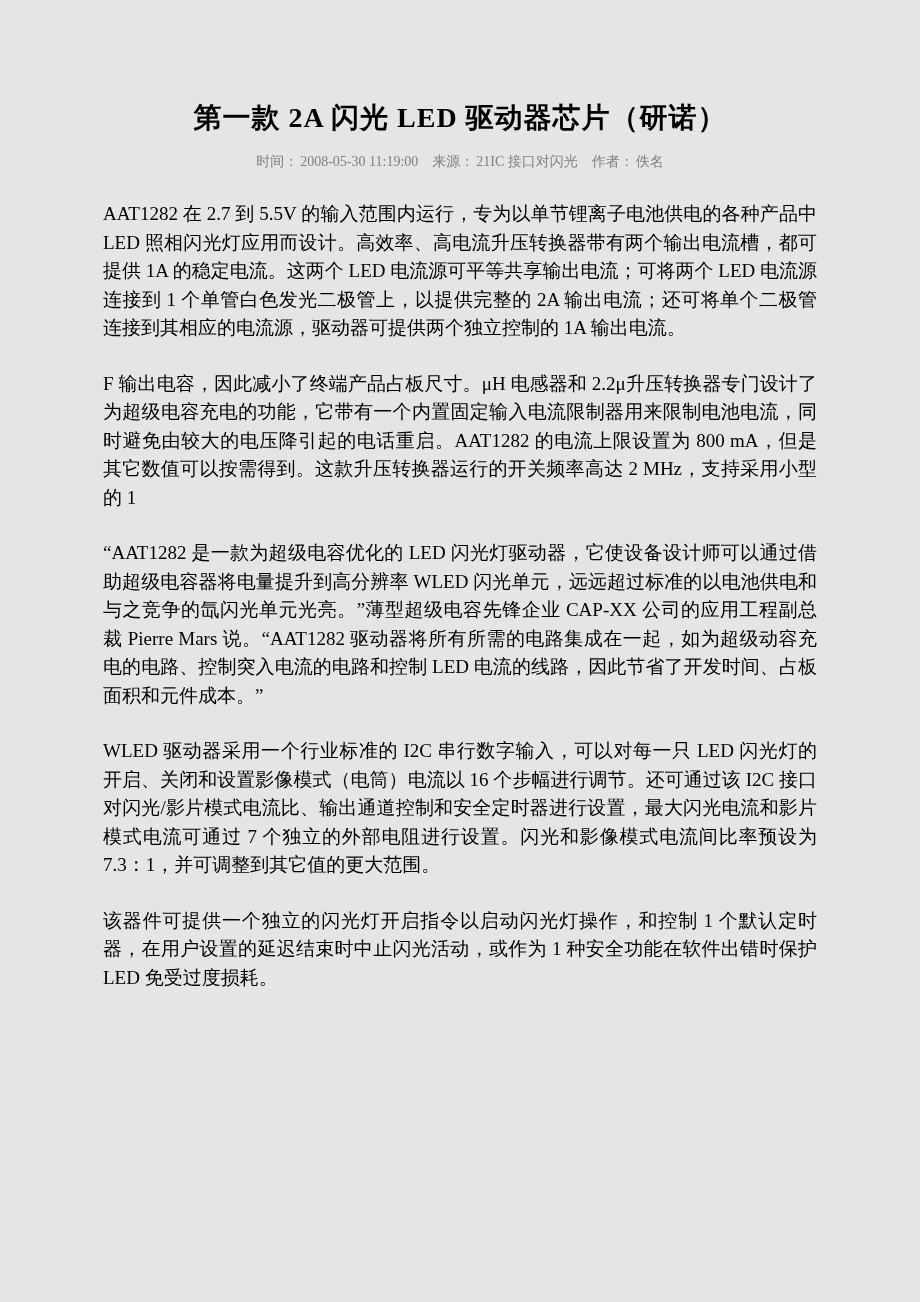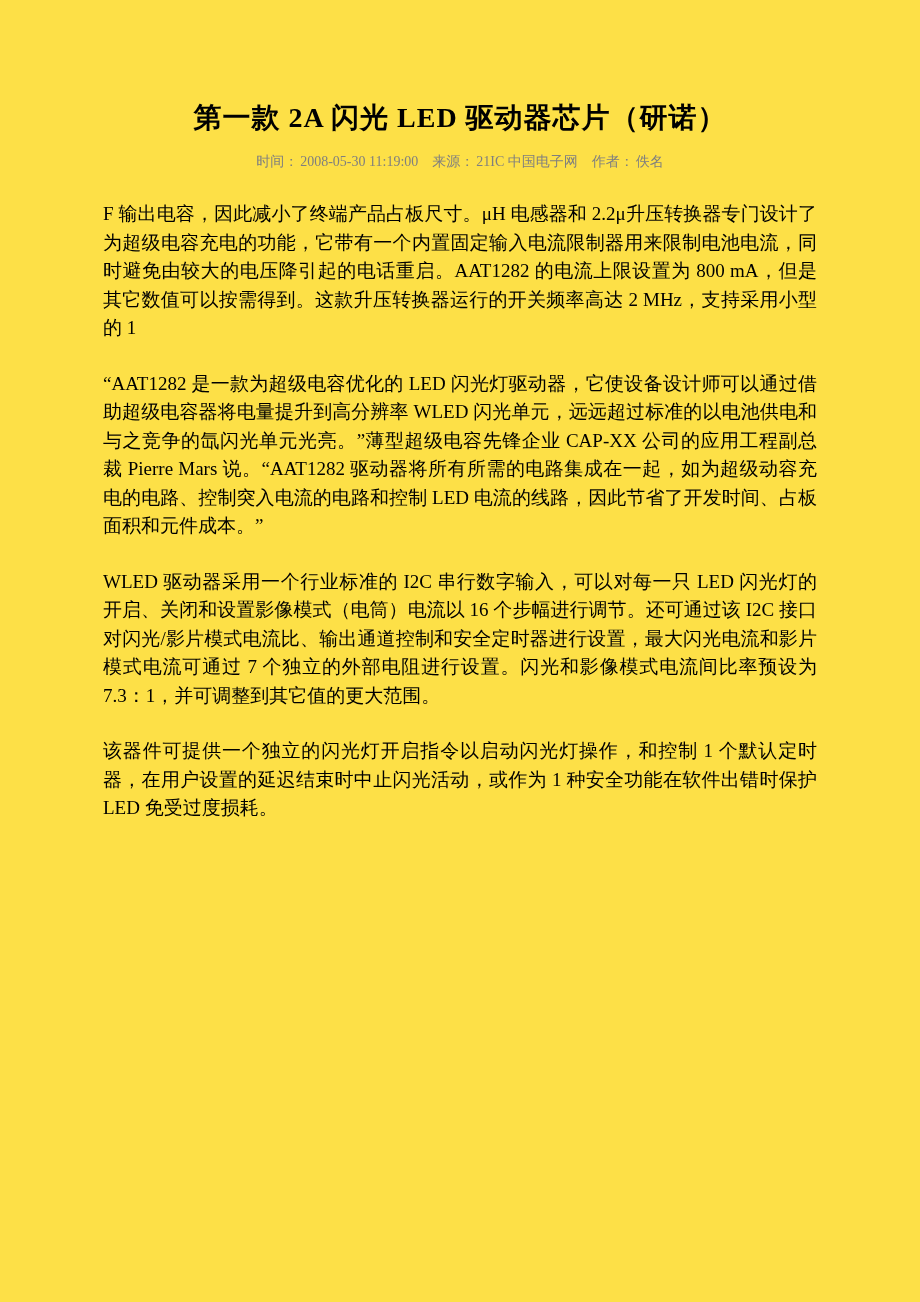--- a/index.html
+++ b/index.html
@@ -6,21 +6,21 @@
     margin: 0;
     padding: 0;
     background: #ffffff;
   }
   .page {
     position: relative;
     width: 920px;
     height: 1302px;
     box-sizing: border-box;
     padding: 98px 103px 0 103px;
-    background: #fde047;
+    background: #e5e5e5;
     color: #000000;
     font-family: "Liberation Serif", "DejaVu Serif", serif;
     overflow: hidden;
   }
   .title {
     margin: 0 0 13px 0;
     font-size: 28px;
     line-height: 40px;
     font-weight: bold;
     text-align: center;
@@ -54,23 +54,24 @@
   }
 </style>
 </head>
 <body>
 
 <div class="page">
 
   <h1 class="title">第一款 2A 闪光 LED 驱动器芯片（研诺）</h1>
 
   <div class="meta">
-    <span class="group"><span class="label">时间：</span><span>2008-05-30 11:19:00</span></span><span class="group"><span class="label">来源：</span><span>21IC 中国电子网</span></span><span class="group"><span class="label">作者：</span><span>佚名</span></span>
+    <span class="group"><span class="label">时间：</span><span>2008-05-30 11:19:00</span></span><span class="group"><span class="label">来源：</span><span>21IC 接口对闪光</span></span><span class="group"><span class="label">作者：</span><span>佚名</span></span>
   </div>
 
   <div class="content">
+    <p>AAT1282 在 2.7 到 5.5V 的输入范围内运行，专为以单节锂离子电池供电的各种产品中 LED 照相闪光灯应用而设计。高效率、高电流升压转换器带有两个输出电流槽，都可提供 1A 的稳定电流。这两个 LED 电流源可平等共享输出电流；可将两个 LED 电流源连接到 1 个单管白色发光二极管上，以提供完整的 2A 输出电流；还可将单个二极管连接到其相应的电流源，驱动器可提供两个独立控制的 1A 输出电流。</p>
     <p>F 输出电容，因此减小了终端产品占板尺寸。μH 电感器和 2.2μ升压转换器专门设计了为超级电容充电的功能，它带有一个内置固定输入电流限制器用来限制电池电流，同时避免由较大的电压降引起的电话重启。AAT1282 的电流上限设置为 800 mA，但是其它数值可以按需得到。这款升压转换器运行的开关频率高达 2 MHz，支持采用小型的 1</p>
     <p>“AAT1282 是一款为超级电容优化的 LED 闪光灯驱动器，它使设备设计师可以通过借助超级电容器将电量提升到高分辨率 WLED 闪光单元，远远超过标准的以电池供电和与之竞争的氙闪光单元光亮。”薄型超级电容先锋企业 CAP-XX 公司的应用工程副总裁 Pierre Mars 说。“AAT1282 驱动器将所有所需的电路集成在一起，如为超级动容充电的电路、控制突入电流的电路和控制 LED 电流的线路，因此节省了开发时间、占板面积和元件成本。”</p>
     <p>WLED 驱动器采用一个行业标准的 I2C 串行数字输入，可以对每一只 LED 闪光灯的开启、关闭和设置影像模式（电筒）电流以 16 个步幅进行调节。还可通过该 I2C 接口对闪光/影片模式电流比、输出通道控制和安全定时器进行设置，最大闪光电流和影片模式电流可通过 7 个独立的外部电阻进行设置。闪光和影像模式电流间比率预设为 7.3：1，并可调整到其它值的更大范围。</p>
     <p>该器件可提供一个独立的闪光灯开启指令以启动闪光灯操作，和控制 1 个默认定时器，在用户设置的延迟结束时中止闪光活动，或作为 1 种安全功能在软件出错时保护 LED 免受过度损耗。</p>
   </div>
 
 </div>
 
 </body></html>

